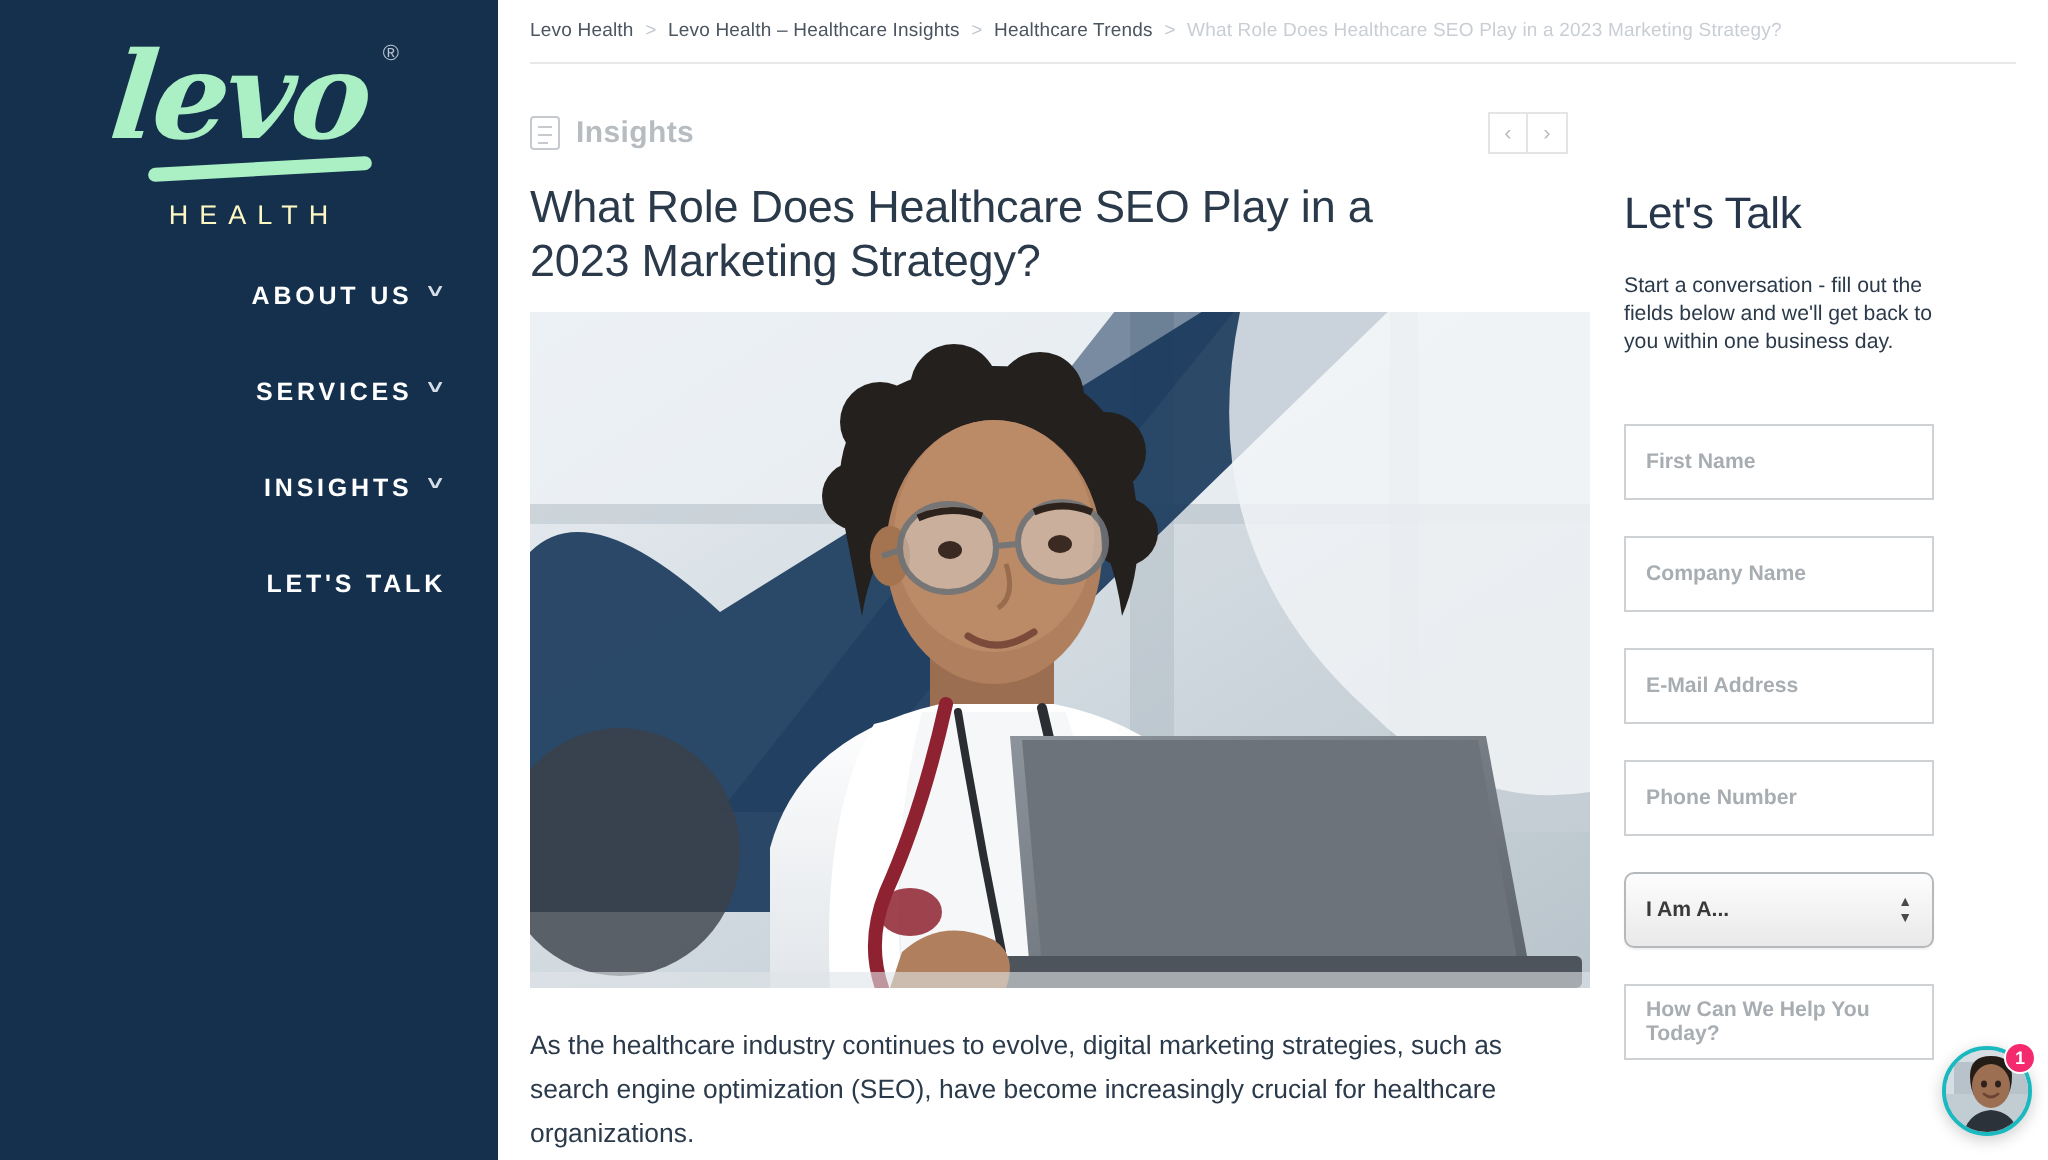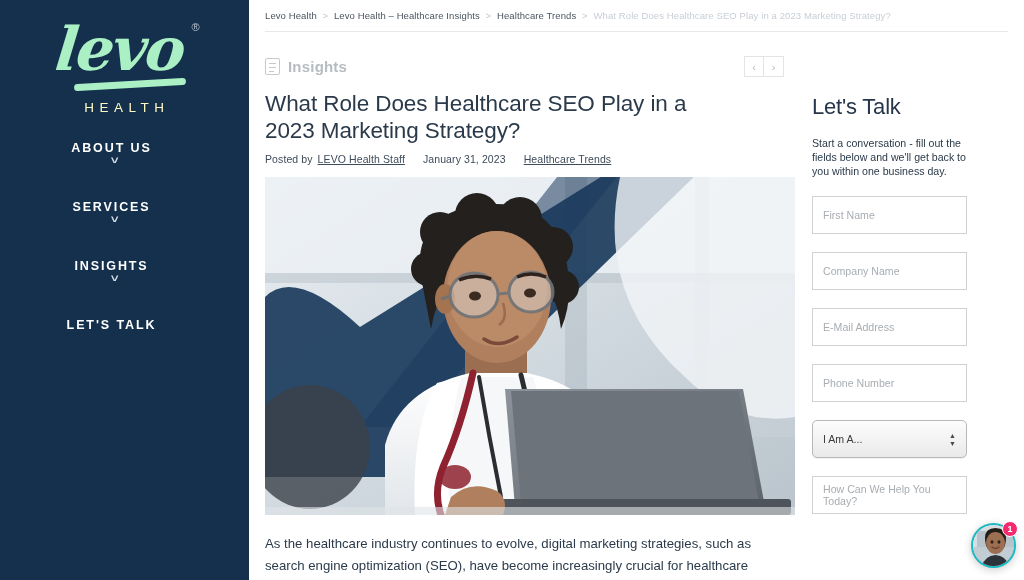--- a/index.html
+++ b/index.html
@@ -55,29 +55,28 @@
     margin-top: 6px;
     color: #fef9c3;
     font-size: 13.5px;
     letter-spacing: 5.5px;
     font-weight: 400;
     padding-left: 5px;
   }
 
   .nav { position: absolute; top: 132px; left: 0; right: 26px; }
   .nav-item {
-    display: flex; align-items: center; justify-content: flex-end;
+    display: flex; justify-content: flex-end;
     color: #ffffff;
     font-size: 12.5px;
     letter-spacing: 1.9px;
     font-weight: 700;
     padding: 9px 0;
     margin-bottom: 16px;
     cursor: pointer;
-    flex-direction: column;
   }
   .nav-item .chev {
     display: inline-block;
     margin-left: 9px;
     font-size: 10px;
     color: #d4dde6;
     transform: scaleX(1.35);
   }
   .nav-item .chev.hidden { visibility: hidden; margin-left: 0; width: 0; }
 
@@ -202,21 +201,21 @@
     font-weight: 400;
     letter-spacing: -0.2px;
   }
   .aside-desc {
     margin-top: 16px;
     font-size: 10.6px;
     line-height: 14px;
     color: #2b3a4a;
     width: 155px;
   }
-  .form { margin-top: 18px; }
+  .form { margin-top: 34px; font-weight: bold; }
   .field {
     width: 155px; height: 38px;
     border: 1px solid #cfd2d5;
     background: #fff;
     display: flex; align-items: center;
     padding: 0 10px;
     margin-bottom: 18px;
     font-size: 10.6px;
     color: #a8adb2;
     cursor: text;
@@ -340,28 +339,20 @@
             <span class="insights-label">Insights</span>
           </div>
           <div class="arrows">
             <div class="arrow-btn">‹</div>
             <div class="arrow-btn">›</div>
           </div>
         </div>
 
         <h1 class="post-title">What Role Does Healthcare SEO Play in a 2023 Marketing Strategy?</h1>
 
-        <div class="post-meta">
-          <span>Posted by</span>
-          <a>LEVO Health Staff</a>
-          <span class="gap"></span>
-          <span>January 31, 2023</span>
-          <span class="gap"></span>
-          <a>Healthcare Trends</a>
-        </div>
 
         <div class="hero">
           <svg viewBox="0 0 530 338" preserveAspectRatio="xMidYMid slice">
             <defs>
               <linearGradient id="bgG" x1="0" y1="0" x2="1" y2="1">
                 <stop offset="0%" stop-color="#e9eef2"></stop>
                 <stop offset="55%" stop-color="#cfd8de"></stop>
                 <stop offset="100%" stop-color="#b9c4cc"></stop>
               </linearGradient>
               <linearGradient id="coatG" x1="0" y1="0" x2="0" y2="1">

